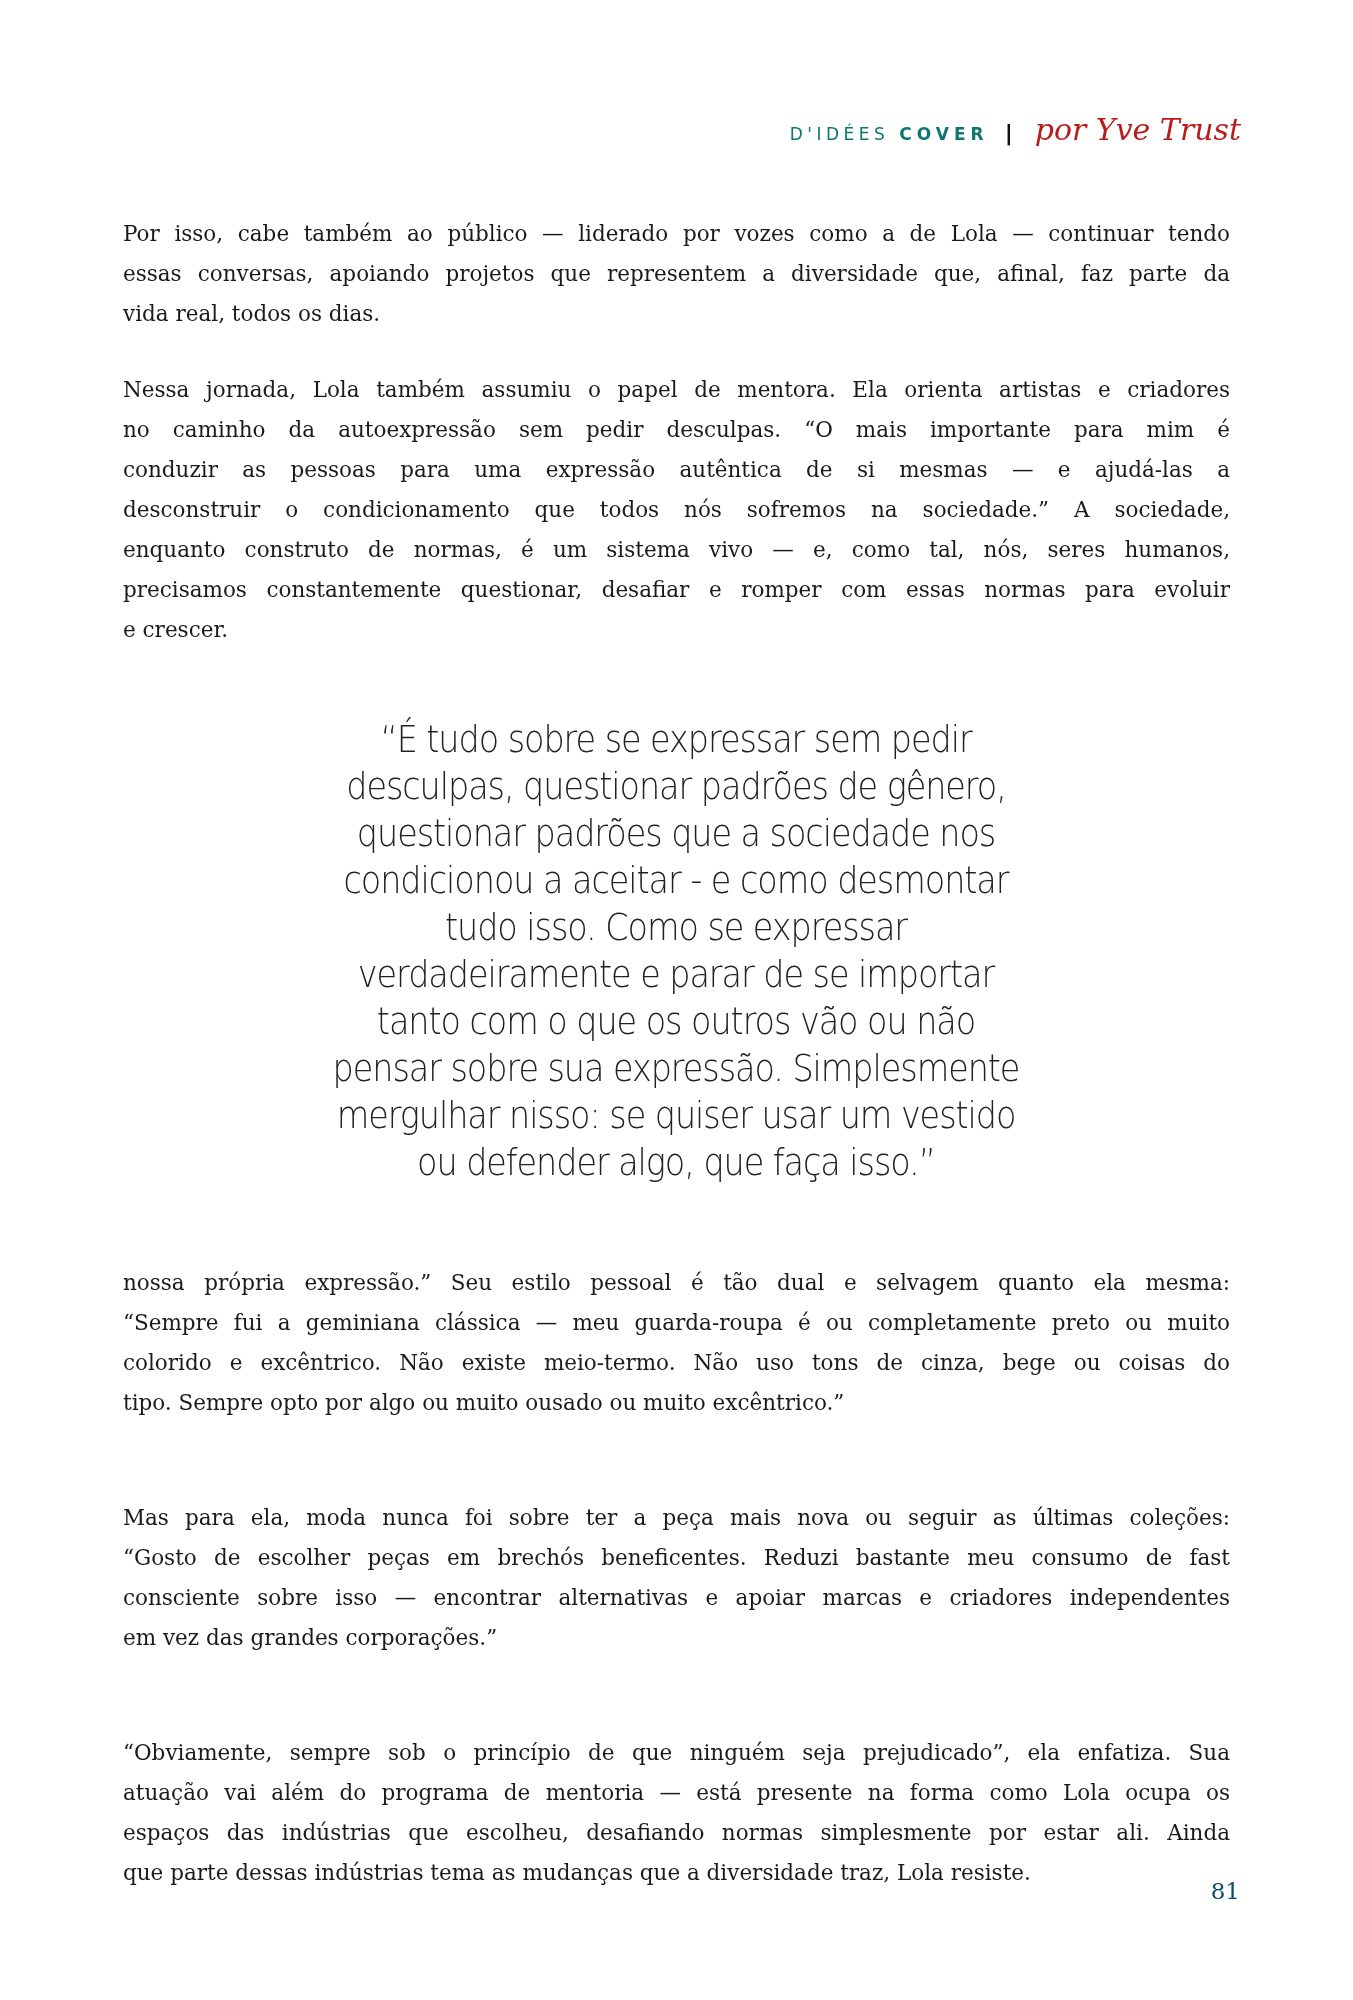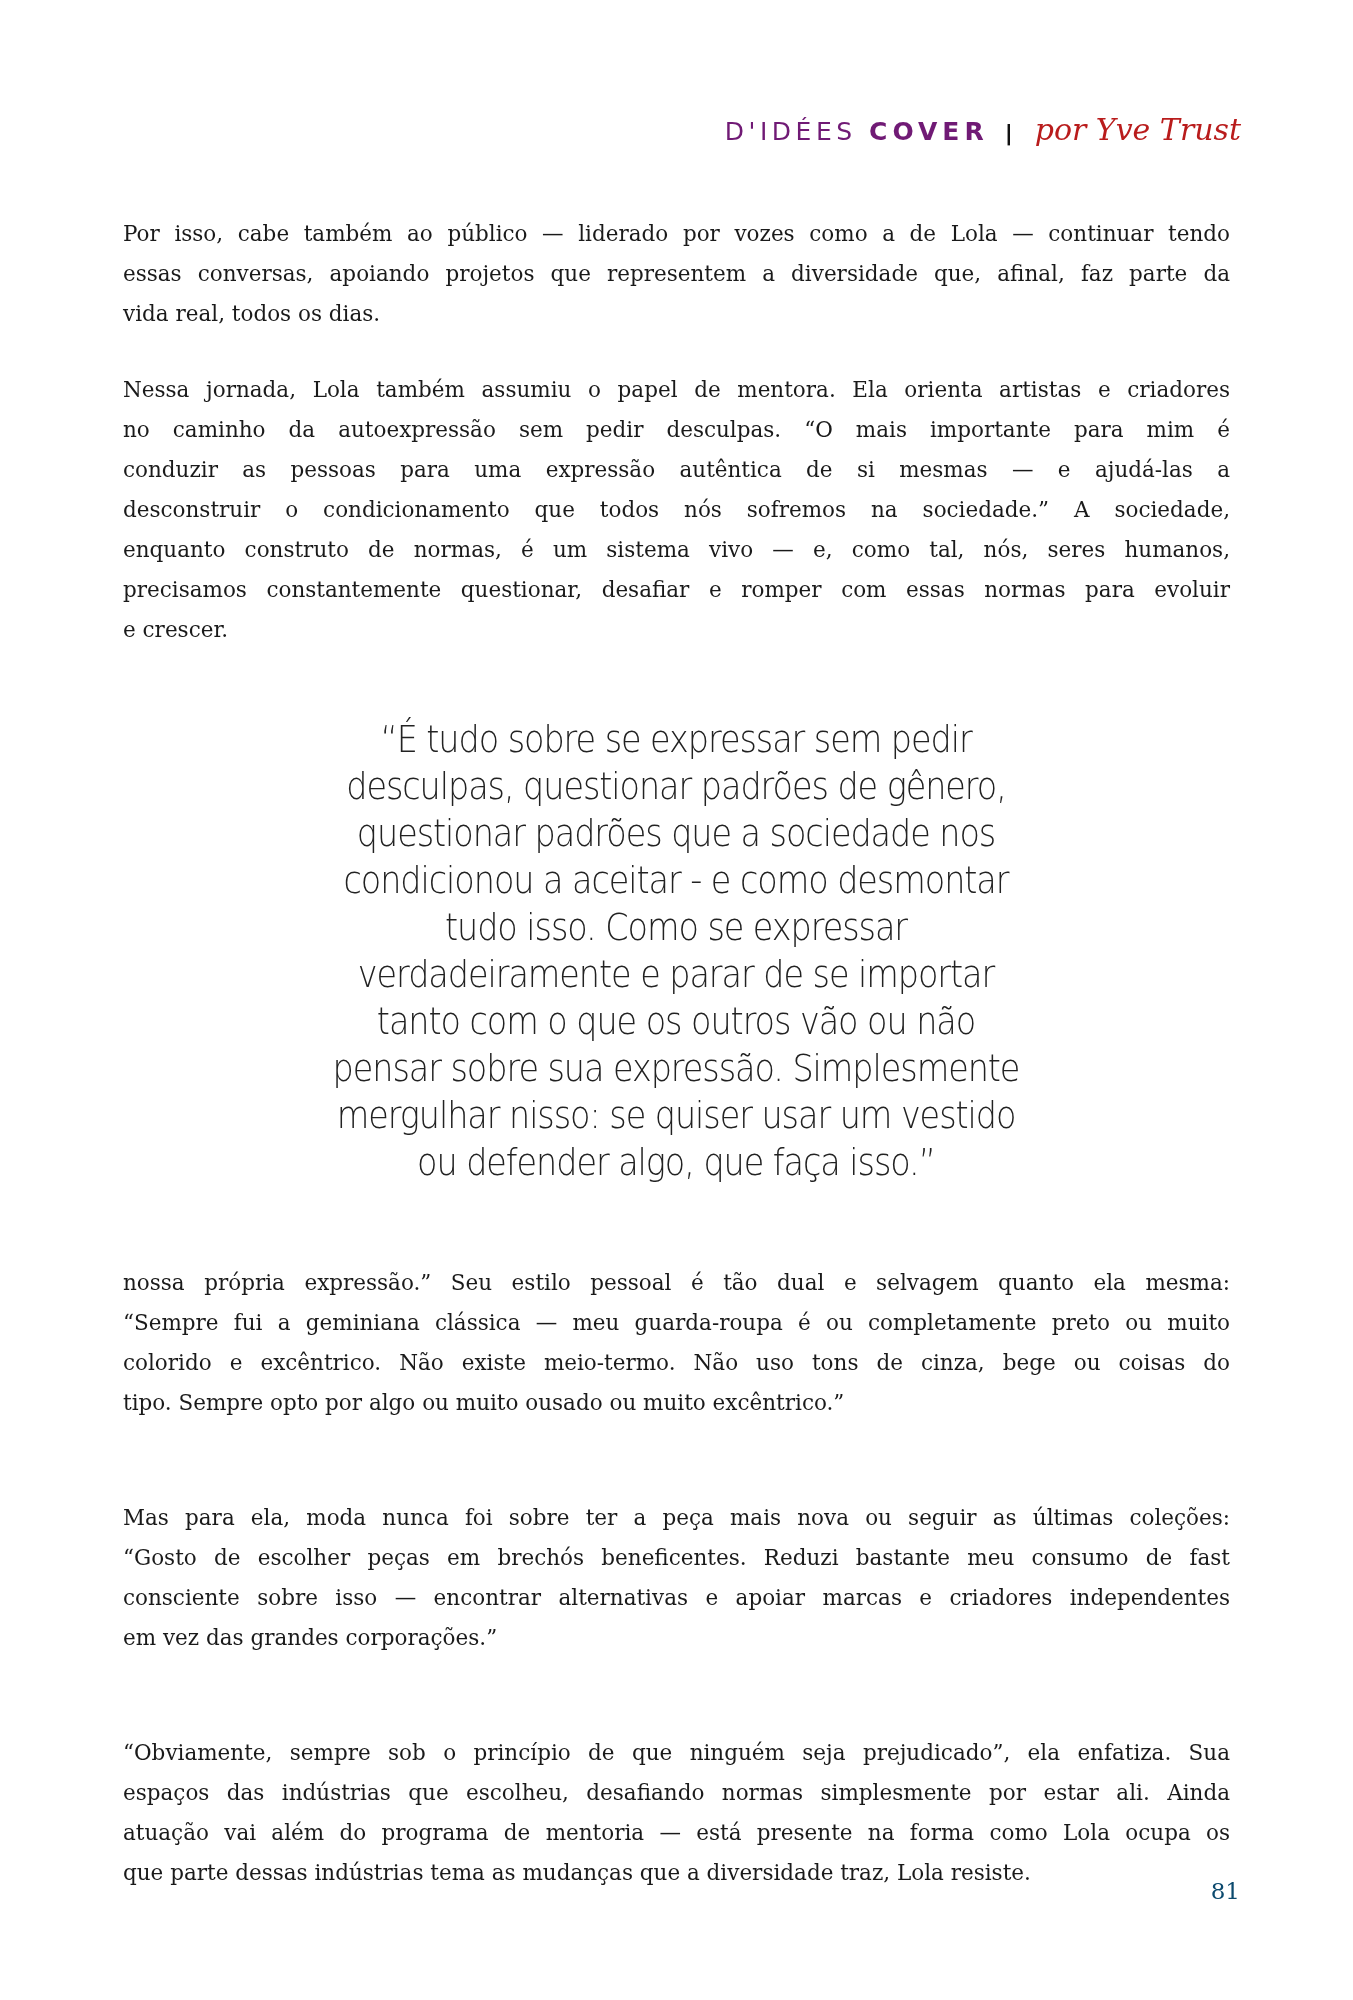--- a/index.html
+++ b/index.html
@@ -2,21 +2,21 @@
 <html><head>
 <meta charset="utf-8">
 <style>
   html, body { margin: 0; padding: 0; background: #ffffff; }
   body { width: 1353px; height: 2000px; position: relative; overflow: hidden; color: #1a1a1a; }
   .header {
     position: absolute; top: 112px; right: 112px;
     display: flex; align-items: baseline; gap: 0;
     white-space: nowrap;
   }
-  .hdr-brand { font-family: "DejaVu Sans", sans-serif; font-size: 25px; letter-spacing: 4.5px; color: #701a75; }
+  .hdr-brand { font-family: "DejaVu Sans", sans-serif; font-size: 17px; letter-spacing: 4.5px; color: #0f766e; }
   .hdr-bold { font-weight: bold; letter-spacing: 5px; }
   .hdr-sep { font-family: "DejaVu Sans", sans-serif; font-size: 22px; font-weight: bold; margin: 0 22px 0 16px; color: #111; }
   .hdr-author { font-family: "DejaVu Serif", serif; font-style: italic; font-size: 30px; color: #b91c1c; }
   .body-col { position: absolute; left: 123px; width: 1107px; font-family: "DejaVu Serif", serif; font-size: 21.5px; line-height: 40px; }
   .para .ln { display: block; text-align: justify; text-align-last: justify; white-space: nowrap; height: 40px; }
   .para .ln.last { text-align-last: left; }
   .quote {
     position: absolute; left: 176px; width: 1000px; top: 716px;
     font-family: "DejaVu Sans", sans-serif; font-weight: 200; font-size: 38px; line-height: 47px;
     text-align: center; color: #222; letter-spacing: -1.2px; transform: scaleX(0.88); transform-origin: center top;
@@ -80,19 +80,19 @@
   <div class="para">
       <span class="ln">Mas para ela, moda nunca foi sobre ter a peça mais nova ou seguir as últimas coleções:</span>
       <span class="ln">“Gosto de escolher peças em brechós beneficentes. Reduzi bastante meu consumo de fast</span>
       <span class="ln">consciente sobre isso — encontrar alternativas e apoiar marcas e criadores independentes</span>
       <span class="ln last">em vez das grandes corporações.”</span>
     </div>
 </div>
 <div class="body-col" style="top:1733px;">
   <div class="para">
       <span class="ln">“Obviamente, sempre sob o princípio de que ninguém seja prejudicado”, ela enfatiza. Sua</span>
+      <span class="ln">atuação vai além do programa de mentoria — está presente na forma como Lola ocupa os</span>
       <span class="ln">espaços das indústrias que escolheu, desafiando normas simplesmente por estar ali. Ainda</span>
-      <span class="ln">atuação vai além do programa de mentoria — está presente na forma como Lola ocupa os</span>
       <span class="ln last">que parte dessas indústrias tema as mudanças que a diversidade traz, Lola resiste.</span>
     </div>
 </div>
 
 <div class="page-num">81</div>
 
 </body></html>

